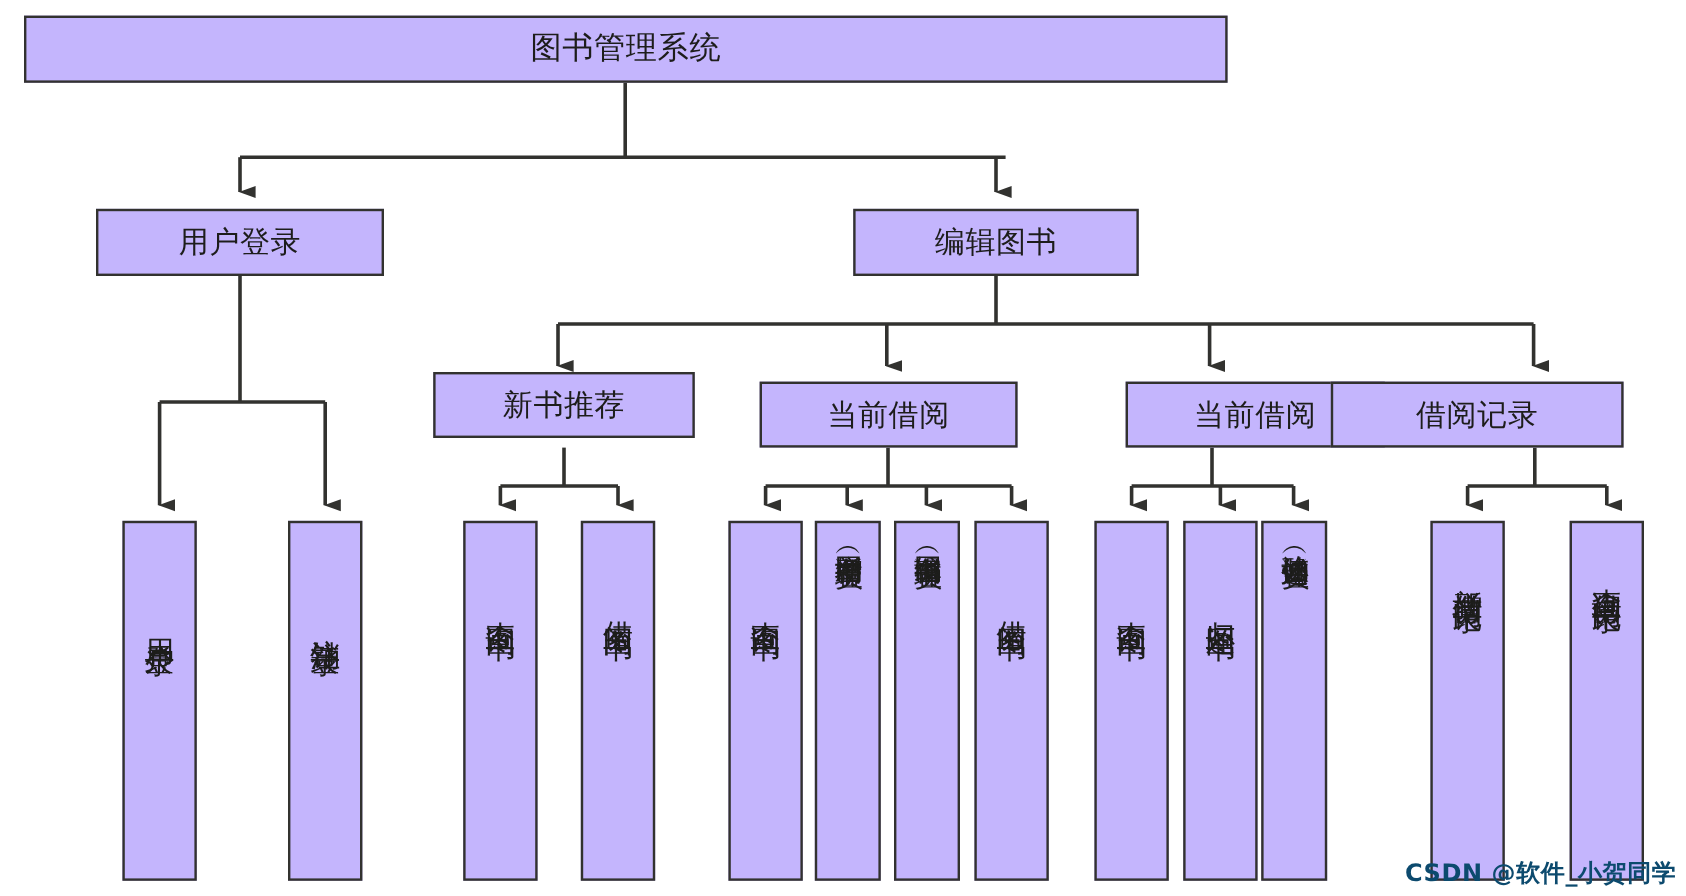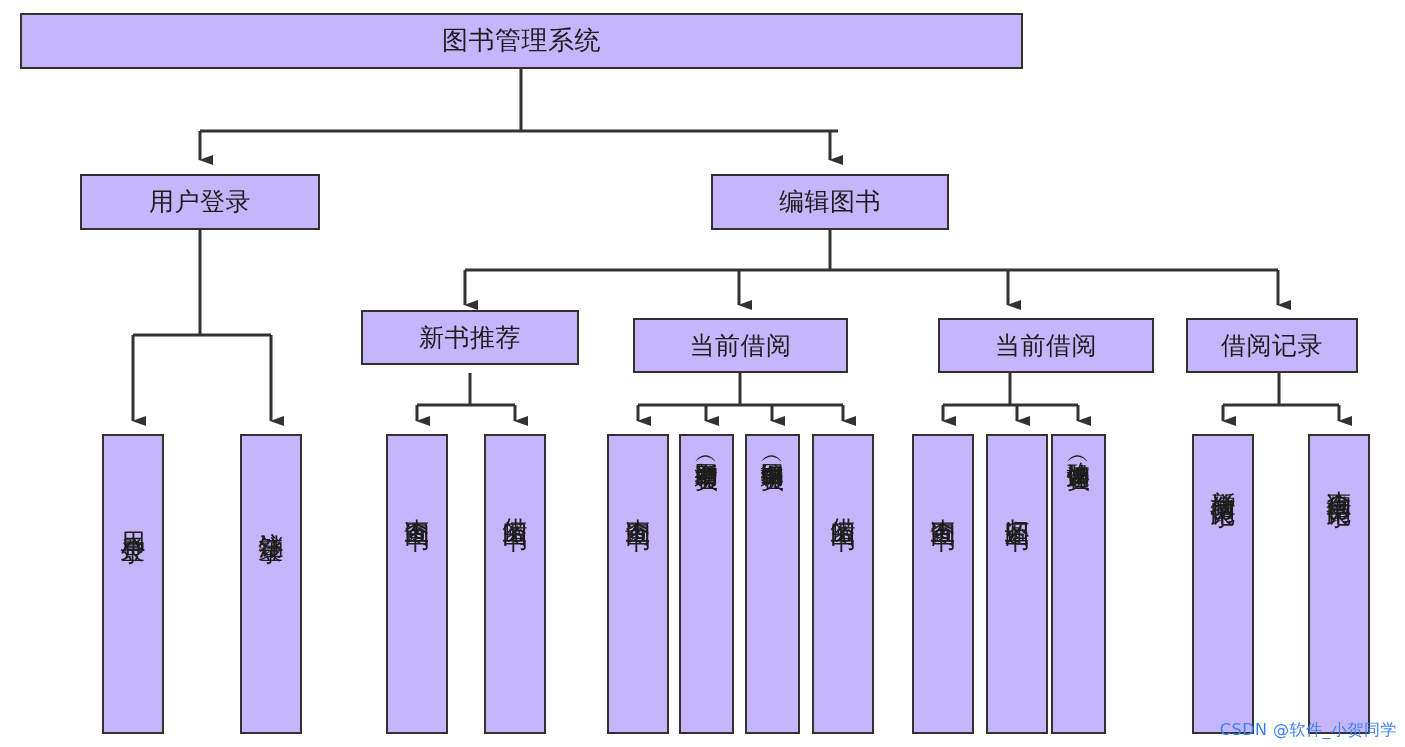--- a/index.html
+++ b/index.html
@@ -66,26 +66,27 @@
     white-space: pre;
   }
   .node.vert.small .node-label {
     font-size: 23px;
     letter-spacing: 1px;
   }
   .watermark {
     position: absolute;
     right: 8px;
     bottom: 6px;
-    font-size: 16px;
-    color: #3b82f6;
+    font-size: 20px;
+    color: #0c4a6e;
     letter-spacing: 0.5px;
     z-index: 5;
     white-space: nowrap;
     font-family: "DejaVu Sans", "Liberation Sans", sans-serif;
+    font-weight: bold;
   }
 </style>
 </head>
 <body>
 
 <div id="diagram">
 
   <svg id="connectors" viewBox="0 0 1405 747" xmlns="http://www.w3.org/2000/svg">
     <defs>
       <marker id="arrow" viewBox="0 0 12 14" refX="6" refY="13" markerWidth="12" markerHeight="14" orient="auto-start-reverse" markerUnits="userSpaceOnUse">
@@ -149,21 +150,21 @@
 
   <div class="node horiz" style="left:361px; top:310px; width:218px; height:55px;">
     <span class="node-label">新书推荐</span>
   </div>
   <div class="node horiz" style="left:633px; top:318px; width:215px; height:55px;">
     <span class="node-label">当前借阅</span>
   </div>
   <div class="node horiz" style="left:902px; top:318px; width:216px; height:55px;margin-left:36px;">
     <span class="node-label">当前借阅</span>
   </div>
-  <div class="node horiz" style="left:1186px; top:318px; width:172px; height:55px;">
+  <div class="node horiz" style="left:1109px; top:318px; width:244px; height:55px;">
     <span class="node-label">借阅记录</span>
   </div>
 
   <div class="node vert" style="left:102px; top:434px; width:62px; height:300px; padding-top:76px;">
     <span class="node-label">用户登录</span>
   </div>
   <div class="node vert" style="left:240px; top:434px; width:62px; height:300px; padding-top:76px;">
     <span class="node-label">注销登录</span>
   </div>
 

